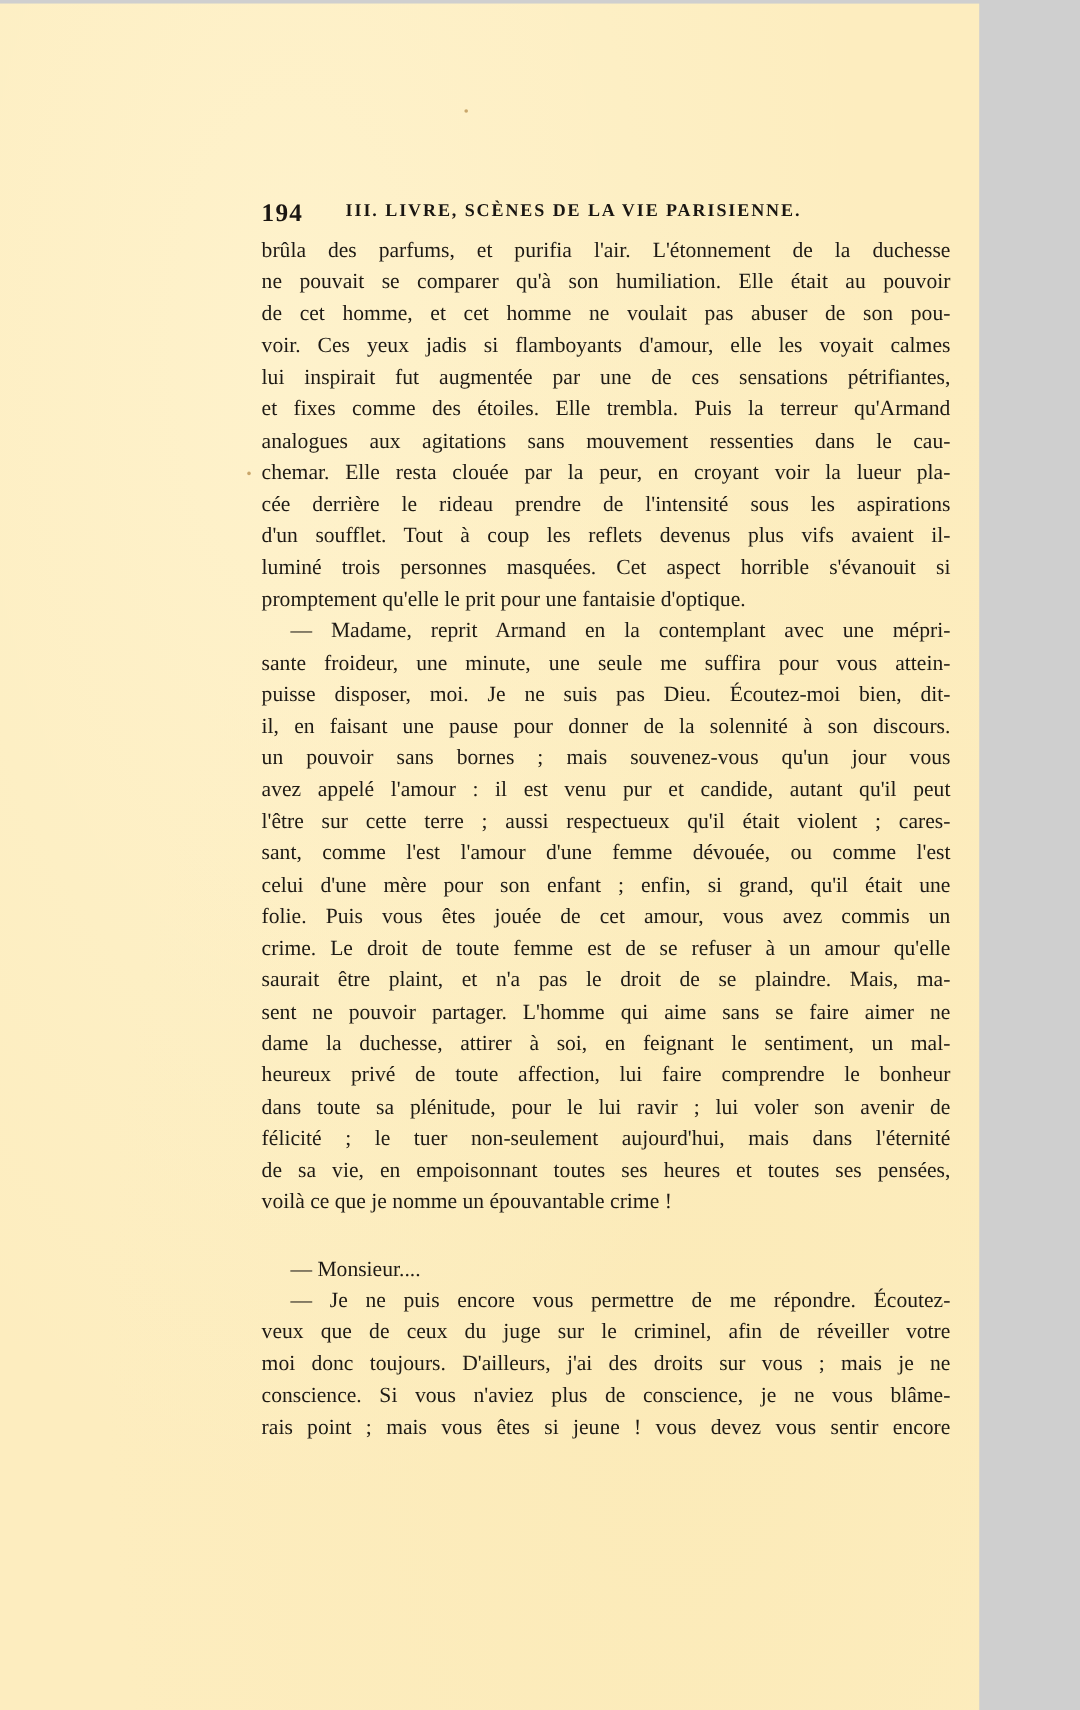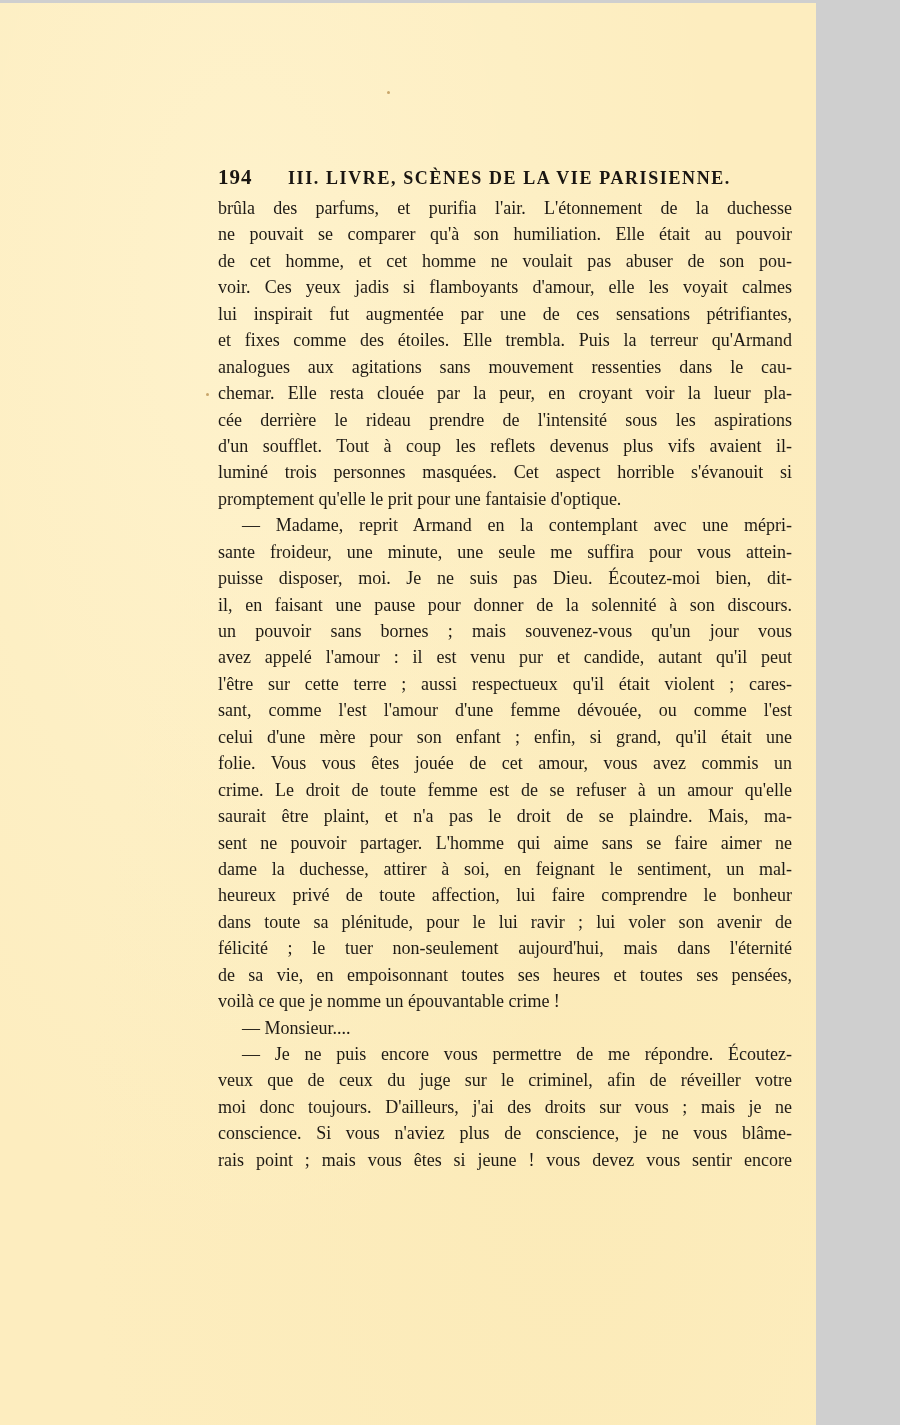--- a/index.html
+++ b/index.html
@@ -38,21 +38,21 @@
       left: 0;
       top: 0;
       font-size: 21px;
       font-weight: bold;
       letter-spacing: 1px;
     }
     .running-head {
       position: absolute;
       left: 70px;
       top: 3px;
-      font-size: 18px;
+      font-size: 15px;
       font-weight: bold;
       letter-spacing: 1.6px;
       font-variant: small-caps;
     }
     .body-text {
       position: absolute;
       left: 218px;
       top: 192px;
       width: 574px;
       font-family: "Liberation Serif", serif;
@@ -68,20 +68,21 @@
       transform-origin: left center;
     }
     .line.last {
       text-align-last: left;
     }
     .line.indent {
       padding-left: 24px;
     }
     .line.indent.short {
       text-align-last: left;
+      margin-top: 29px;
     }
     .speck {
       position: absolute;
       width: 3px;
       height: 3px;
       border-radius: 50%;
       background: #c9a66b;
     }
   </style>
 </head>
@@ -111,21 +112,21 @@
       <div class="line last short">promptement qu'elle le prit pour une fantaisie d'optique.</div>
       <div class="line indent">— Madame, reprit Armand en la contemplant avec une mépri-</div>
       <div class="line">sante froideur, une minute, une seule me suffira pour vous attein-</div>
       <div class="line">puisse disposer, moi. Je ne suis pas Dieu. Écoutez-moi bien, dit-</div>
       <div class="line">il, en faisant une pause pour donner de la solennité à son discours.</div>
       <div class="line">un pouvoir sans bornes ; mais souvenez-vous qu'un jour vous</div>
       <div class="line">avez appelé l'amour : il est venu pur et candide, autant qu'il peut</div>
       <div class="line">l'être sur cette terre ; aussi respectueux qu'il était violent ; cares-</div>
       <div class="line">sant, comme l'est l'amour d'une femme dévouée, ou comme l'est</div>
       <div class="line">celui d'une mère pour son enfant ; enfin, si grand, qu'il était une</div>
-      <div class="line">folie. Vous vous êtes jouée de cet amour, vous avez commis un</div>
+      <div class="line">folie. Puis vous êtes jouée de cet amour, vous avez commis un</div>
       <div class="line">crime. Le droit de toute femme est de se refuser à un amour qu'elle</div>
       <div class="line">saurait être plaint, et n'a pas le droit de se plaindre. Mais, ma-</div>
       <div class="line">sent ne pouvoir partager. L'homme qui aime sans se faire aimer ne</div>
       <div class="line">dame la duchesse, attirer à soi, en feignant le sentiment, un mal-</div>
       <div class="line">heureux privé de toute affection, lui faire comprendre le bonheur</div>
       <div class="line">dans toute sa plénitude, pour le lui ravir ; lui voler son avenir de</div>
       <div class="line">félicité ; le tuer non-seulement aujourd'hui, mais dans l'éternité</div>
       <div class="line">de sa vie, en empoisonnant toutes ses heures et toutes ses pensées,</div>
       <div class="line last short">voilà ce que je nomme un épouvantable crime !</div>
       <div class="line indent last short">— Monsieur....</div>

